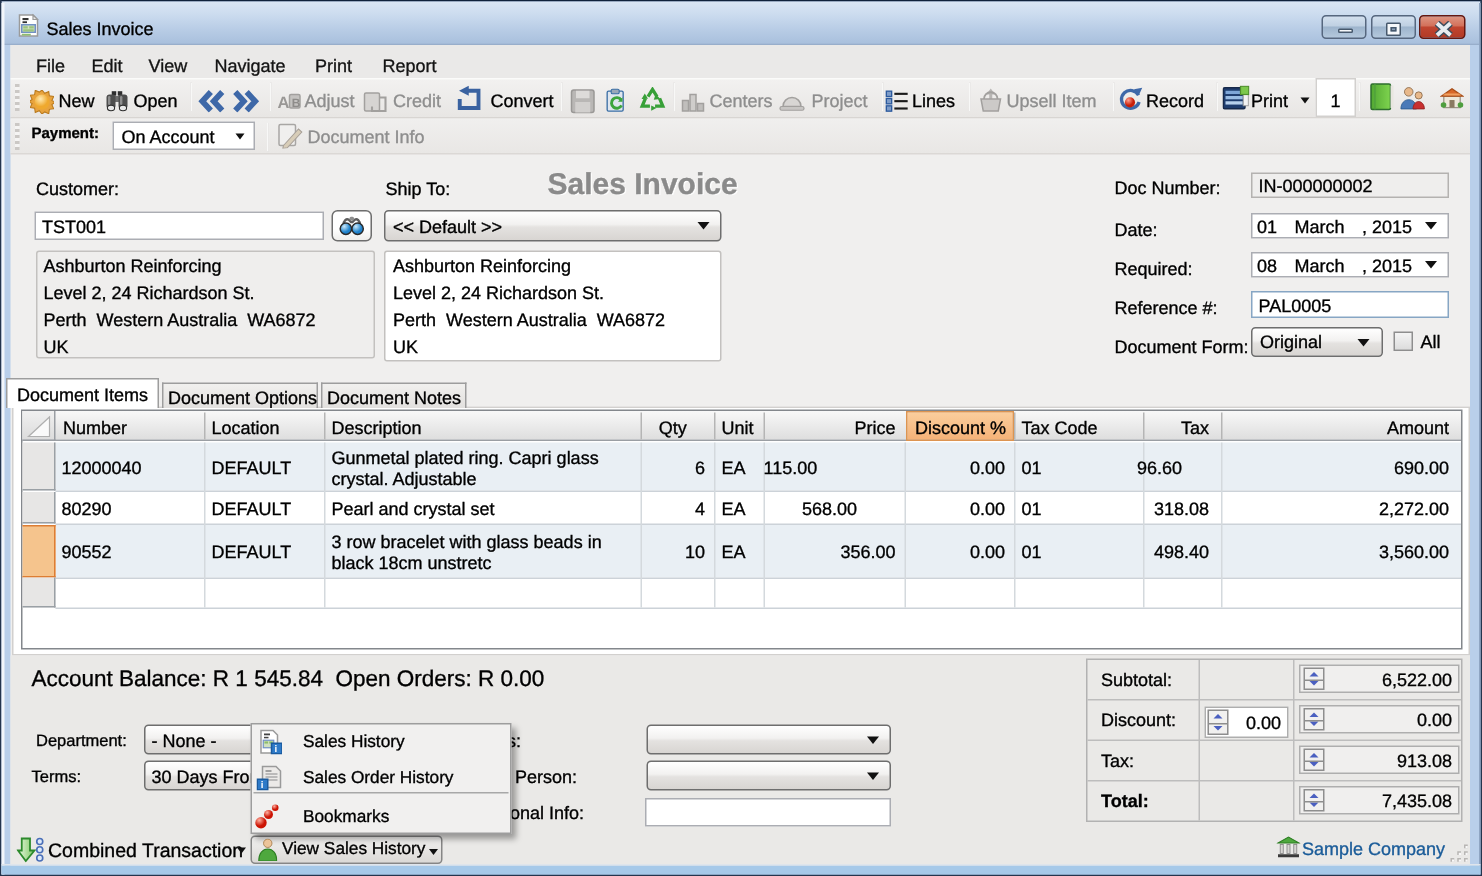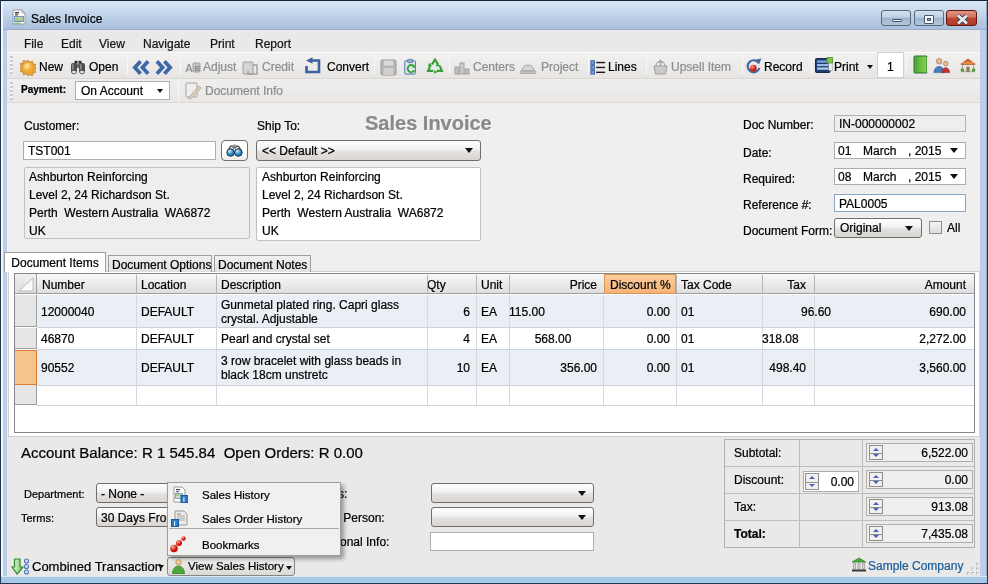--- a/index.html
+++ b/index.html
@@ -178,21 +178,21 @@
 <div class="tab" style="left:8px;top:256px;width:94px">Document Items</div>
 
 <div class="a" id="grid" style="left:14px;top:273px;width:961px;height:160px;background:#fff;border:1px solid #83878c"></div>
 
 <div class="a" style="left:15px;top:274px;width:959px;height:20px;background:linear-gradient(180deg,#f8f8f8,#dedede);border-bottom:1px solid #9a9ea3"></div>
 <div class="a" style="left:604px;top:274px;width:72px;height:20px;background:linear-gradient(180deg,#fbce9d,#f5b277);border:1px solid #dd9450"></div>
 
 <div class="hdrtxt" style="left:42px;top:278px">Number</div>
 <div class="hdrtxt" style="left:141px;top:278px">Location</div>
 <div class="hdrtxt" style="left:221px;top:278px">Description</div>
-<div class="hdrtxt" style="left:427px;top:278px;width:43px;text-align:left">Qty</div>
+<div class="hdrtxt" style="left:427px;top:278px;width:43px;text-align:center">Qty</div>
 <div class="hdrtxt" style="left:481px;top:278px">Unit</div>
 <div class="hdrtxt" style="left:509px;top:278px;width:88px;text-align:right">Price</div>
 <div class="hdrtxt" style="left:610px;top:278px">Discount %</div>
 <div class="hdrtxt" style="left:681px;top:278px">Tax Code</div>
 <div class="hdrtxt" style="left:762px;top:278px;width:44px;text-align:right">Tax</div>
 <div class="hdrtxt" style="left:814px;top:278px;width:152px;text-align:right">Amount</div>
 
 <div class="a" style="left:37px;top:295px;width:937px;height:32px;background:#e9eff4"></div>
 <div class="a" style="left:37px;top:350px;width:937px;height:35px;background:#e9eff4"></div>
 
@@ -231,32 +231,32 @@
 
 <div class="cell" style="left:41px;top:305px">12000040</div>
 <div class="cell" style="left:141px;top:305px">DEFAULT</div>
 <div class="cell" style="left:221px;top:298px">Gunmetal plated ring. Capri glass</div>
 <div class="cell" style="left:221px;top:312px">crystal. Adjustable</div>
 <div class="cell" style="left:427px;top:305px;width:43px;text-align:right">6</div>
 <div class="cell" style="left:481px;top:305px">EA</div>
 <div class="cell" style="left:509px;top:305px;width:88px;text-align:left">115.00</div>
 <div class="cell" style="left:603px;top:305px;width:67px;text-align:right">0.00</div>
 <div class="cell" style="left:681px;top:305px">01</div>
-<div class="cell" style="left:801px;top:305px;width:44px;text-align:left">96.60</div>
+<div class="cell" style="left:744px;top:305px;width:44px;text-align:right">96.60</div>
 <div class="cell" style="left:814px;top:305px;width:152px;text-align:right">690.00</div>
 
-<div class="cell" style="left:41px;top:332px">46870</div>
+<div class="cell" style="left:41px;top:332px">80290</div>
 <div class="cell" style="left:141px;top:332px">DEFAULT</div>
 <div class="cell" style="left:221px;top:332px">Pearl and crystal set</div>
 <div class="cell" style="left:427px;top:332px;width:43px;text-align:right">4</div>
 <div class="cell" style="left:481px;top:332px">EA</div>
 <div class="cell" style="left:509px;top:332px;width:88px;text-align:center">568.00</div>
 <div class="cell" style="left:603px;top:332px;width:67px;text-align:right">0.00</div>
 <div class="cell" style="left:681px;top:332px">01</div>
-<div class="cell" style="left:762px;top:332px;width:44px;">318.08</div>
+<div class="cell" style="left:762px;top:332px;width:44px;text-align:right">318.08</div>
 <div class="cell" style="left:814px;top:332px;width:152px;text-align:right">2,272.00</div>
 
 <div class="cell" style="left:41px;top:361px">90552</div>
 <div class="cell" style="left:141px;top:361px">DEFAULT</div>
 <div class="cell" style="left:221px;top:354px">3 row bracelet with glass beads in</div>
 <div class="cell" style="left:221px;top:368px">black 18cm unstretc</div>
 <div class="cell" style="left:427px;top:361px;width:43px;text-align:right">10</div>
 <div class="cell" style="left:481px;top:361px">EA</div>
 <div class="cell" style="left:509px;top:361px;width:88px;text-align:right">356.00</div>
 <div class="cell" style="left:603px;top:361px;width:67px;text-align:right">0.00</div>

